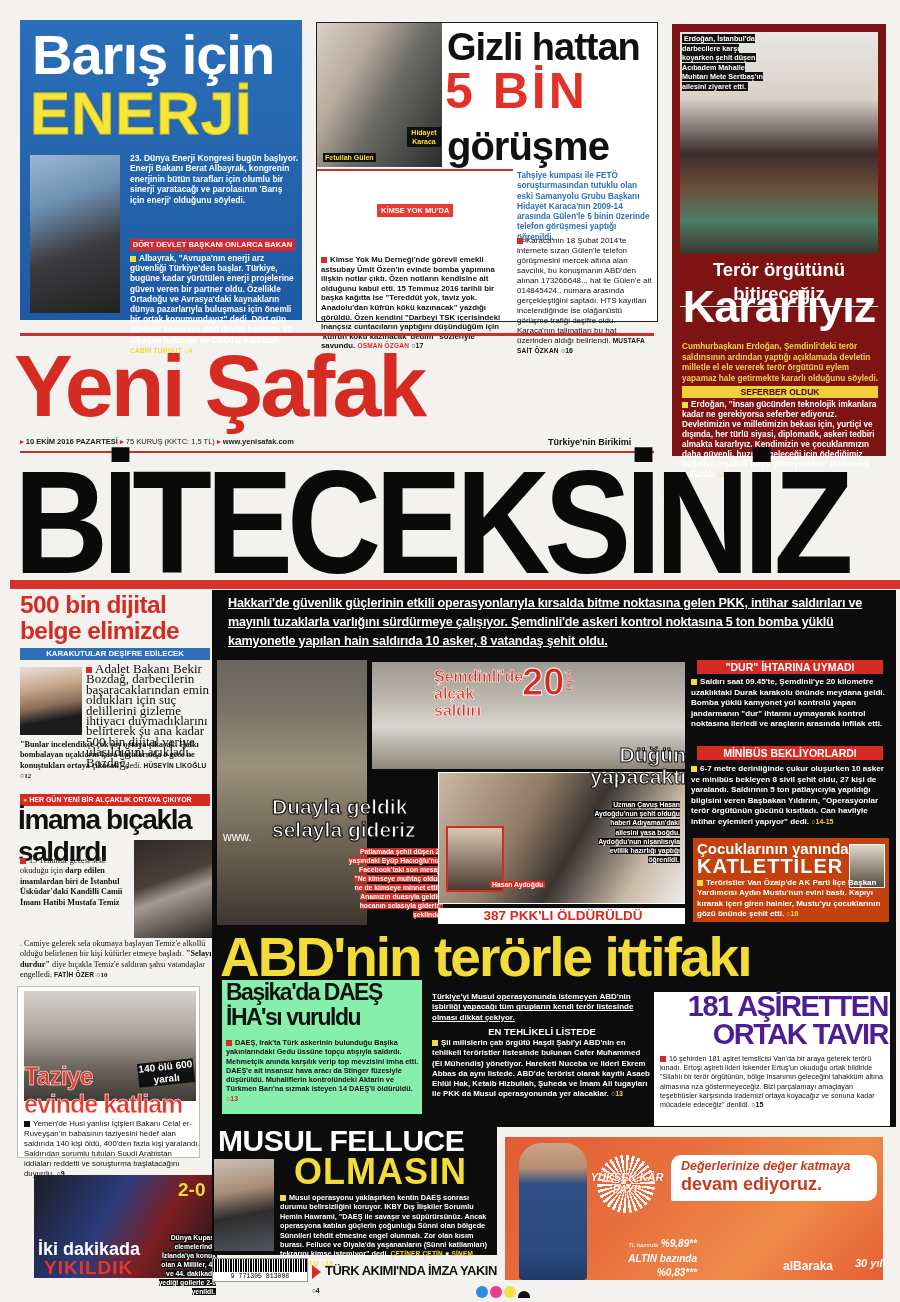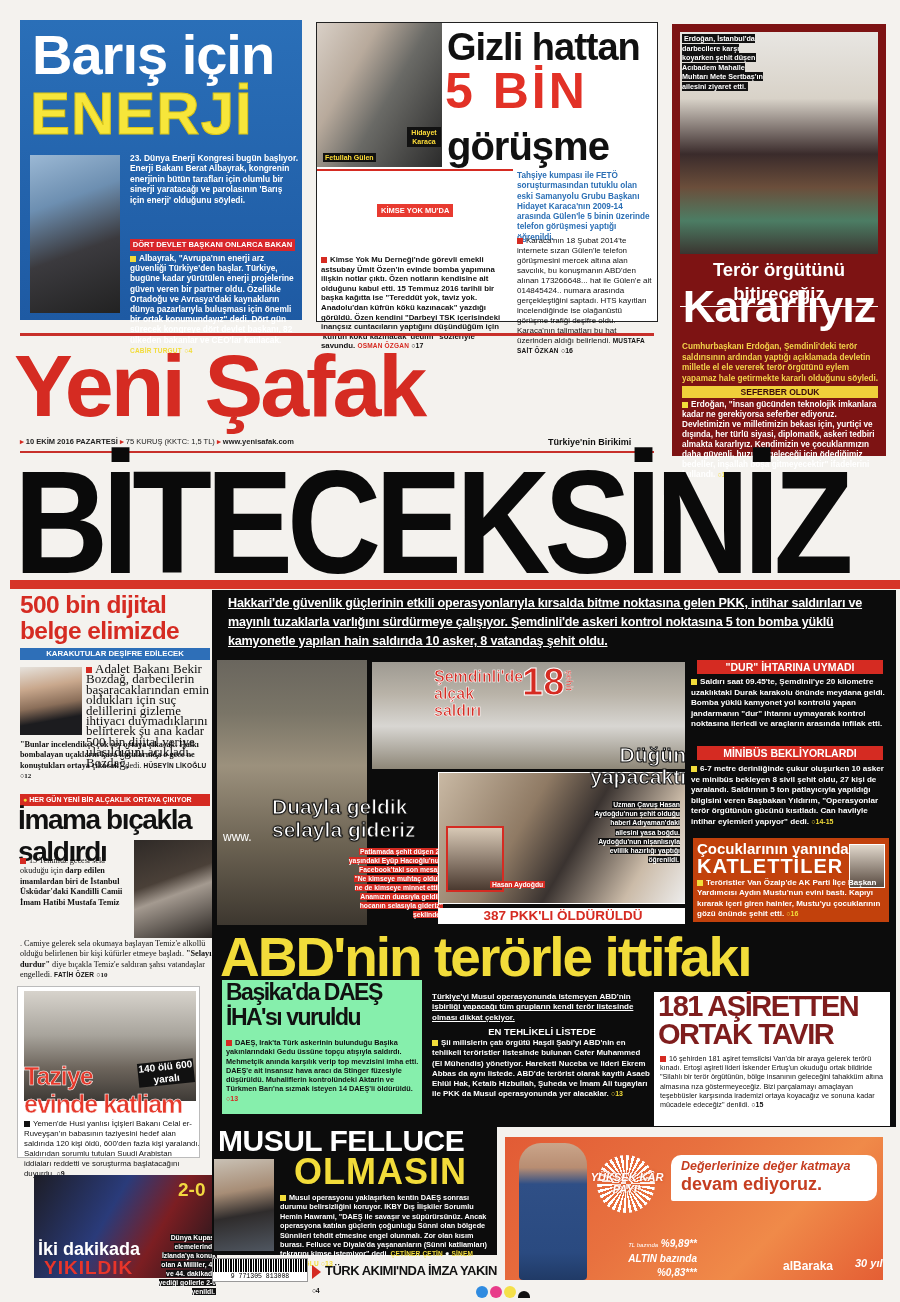--- a/index.html
+++ b/index.html
@@ -124,21 +124,21 @@
   #cocuk .txt{left:4px;top:40px;width:190px;color:#fff;font-size:8px;line-height:10.4px}
   #abd{left:8px;top:336px;width:672px;font-size:55px;line-height:62px;color:#f2dc3a;letter-spacing:-2px;white-space:nowrap}
   #basika{left:10px;top:390px;width:200px;height:134px;background:#86efac}
   #basika .h{left:4px;top:0;font-size:23px;line-height:25px;color:#111;letter-spacing:-1.5px}
   #basika .txt{left:4px;top:58px;width:194px;font-size:7.3px;line-height:9.3px}
   #mid{left:216px;top:402px;width:224px;height:134px}
   #mid .lede{left:4px;top:0;width:220px;color:#fff;font-size:8px;line-height:10.3px;font-weight:900;text-decoration:underline}
   #mid .sub{left:4px;top:34px;width:220px;color:#fff;font-size:9.5px;line-height:11px;text-align:center;font-weight:900}
   #mid .txt{left:4px;top:46px;width:220px;color:#fff;font-size:7.9px;line-height:10.3px}
   #asiret{left:442px;top:402px;width:236px;height:134px;background:#fff}
-  #asiret .h{left:4px;top:0;width:230px;font-size:29px;line-height:28px;color:#7f1d1d;letter-spacing:-1.5px;text-align:left}
+  #asiret .h{left:4px;top:0;width:230px;font-size:29px;line-height:28px;color:#4c1d95;letter-spacing:-1.5px;text-align:right}
   #asiret .txt{left:6px;top:62px;width:226px;font-size:7.2px;line-height:9.2px;font-weight:400}
 
   
   #musul{left:212px;top:1127px;width:285px;height:128px;background:#0c0c0c}
   #musul .h1{left:6px;top:-2px;font-size:30px;line-height:32px;color:#fff;letter-spacing:-.5px}
   #musul .h2{left:82px;top:28px;font-size:36px;line-height:34px;color:#f2dc3a;letter-spacing:1px}
   #musul .ph{left:2px;top:32px;width:60px;height:92px;background:linear-gradient(170deg,#c9c1b5 0,#a78d76 35%,#2f2c2c 60%,#4f5660 100%)}
   #musul .txt{left:68px;top:66px;width:214px;color:#fff;font-size:7.3px;line-height:9.4px}
   #barcode{left:212px;top:1258px;width:96px;height:24px;background:#fff;border:1px solid #999;font-size:6.5px;text-align:center;padding-top:14px;background-image:repeating-linear-gradient(90deg,#000 0 1px,#fff 1px 2px,#000 2px 4px,#fff 4px 5px);background-size:100% 13px;background-repeat:no-repeat;font-family:"Liberation Mono",monospace;color:#000}
   #turk{left:312px;top:1262px;width:185px;height:18px;font-size:13px;line-height:18px;color:#111;letter-spacing:-.5px}
@@ -254,21 +254,21 @@
 </div>
 
 <div id="taziye" class="abs">
   <div class="abs ph"></div>
   <div class="abs badge heavy">140 ölü 600 yaralı</div>
   <div class="abs h heavy">
     <div>Taziye</div>
     <div>evinde katliam</div>
   </div>
   <div class="abs txt" style="top:132px">
-    <span class="bullet" style="background:#111"></span><span>Yemen'de Husi yanlısı İçişleri Bakanı Celal er-Ruveyşan'ın babasının taziyesini hedef alan saldırıda 120 kişi öldü, 600'den fazla kişi yaralandı. Saldırıdan sorumlu tutulan Suudi Arabistan iddiaları reddetti ve soruşturma başlatacağını duyurdu.</span>
+    <span class="bullet" style="background:#111"></span><span>Yemen'de Husi yanlısı İçişleri Bakanı Celal er-Ruveyşan'ın babasının taziyesini hedef alan saldırıda 140 kişi öldü, 400'den fazla kişi yaralandı. Saldırıdan sorumlu tutulan Suudi Arabistan iddiaları reddetti ve soruşturma başlatacağını duyurdu.</span>
     <span class="ref">○</span><span class="ref">9</span>
   </div>
 </div>
 
 <div id="futbol" class="abs">
   <div class="abs score heavy">2-0</div>
   <div class="abs h1 heavy">İki dakikada</div>
   <div class="abs h2 heavy">YIKILDIK</div>
   <div class="abs cap"><span>Dünya Kupası elemelerinde İzlanda'ya konuk olan A Milliler, 42 ve 44. dakikada yediği gollerle 2-0 yenildi.</span></div>
 </div>
@@ -277,21 +277,21 @@
   <div id="intro" class="abs">Hakkari'de güvenlik güçlerinin etkili operasyonlarıyla kırsalda bitme noktasına gelen PKK, intihar saldırıları ve mayınlı tuzaklarla varlığını sürdürmeye çalışıyor. Şemdinli'de askeri kontrol noktasına 5 ton bomba yüklü kamyonetle yapılan hain saldırıda 10 asker, 8 vatandaş şehit oldu.</div>
 
   <div id="soldier" class="abs photo">
     <div class="abs" style="left:6px;top:170px;color:#fff;font-size:12px">www.</div>
   </div>
   <div id="duayla" class="abs heavy">Duayla geldik selayla gideriz</div>
   <div id="patla" class="abs"><span>Patlamada şehit düşen 21 yaşındaki Eyüp Hacıoğlu'nun Facebook'taki son mesajı, "Ne kimseye muhtaç olduk, ne de kimseye minnet ettik. Anamızın duasıyla geldik, hocanın selasıyla gideriz" şeklinde.</span></div>
 
   <div id="blast" class="abs photo"></div>
   <div id="semd" class="abs heavy" style="width:90px">Şemdinli'de alçak saldırı</div>
-  <div id="sehit18" class="abs heavy">18</div>
+  <div id="sehit18" class="abs heavy">20</div>
   <div id="sehit18b" class="abs">şehit</div>
 
   <div id="hug" class="abs photo"></div>
   <div id="dugun" class="abs heavy">Düğün yapacaktı</div>
   <div id="uzman" class="abs"><span>Uzman Çavuş Hasan Aydoğdu'nun şehit olduğu haberi Adıyaman'daki ailesini yasa boğdu. Aydoğdu'nun nişanlısıyla evlilik hazırlığı yaptığı öğrenildi.</span></div>
   <div id="hasan-ph" class="abs"></div>
   <div id="hasan-cap" class="abs">Hasan Aydoğdu</div>
   <div id="pkk387" class="abs heavy">387 PKK'LI ÖLDÜRÜLDÜ</div>
 
   <div id="dur-box" class="abs">

